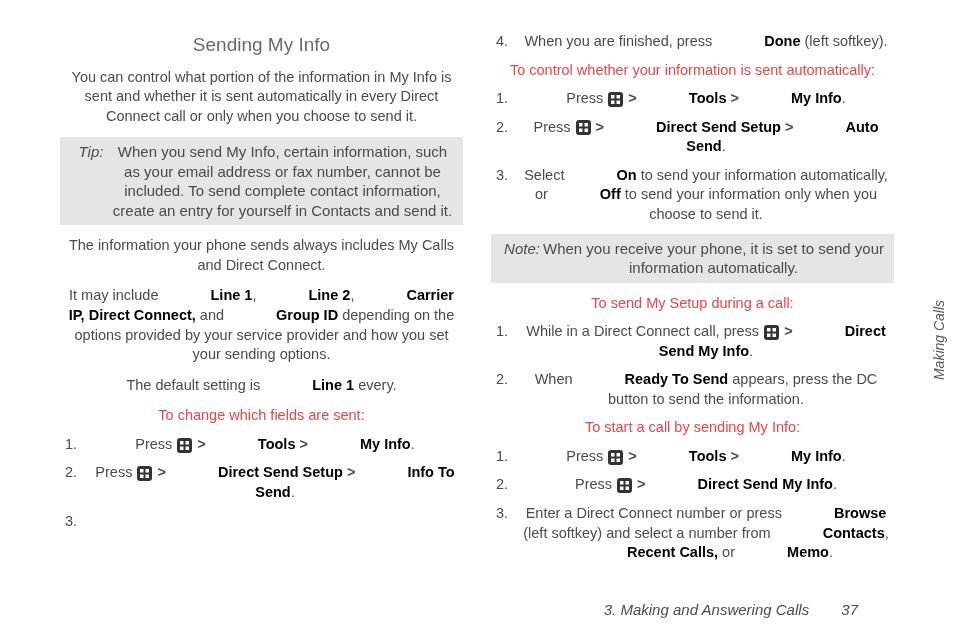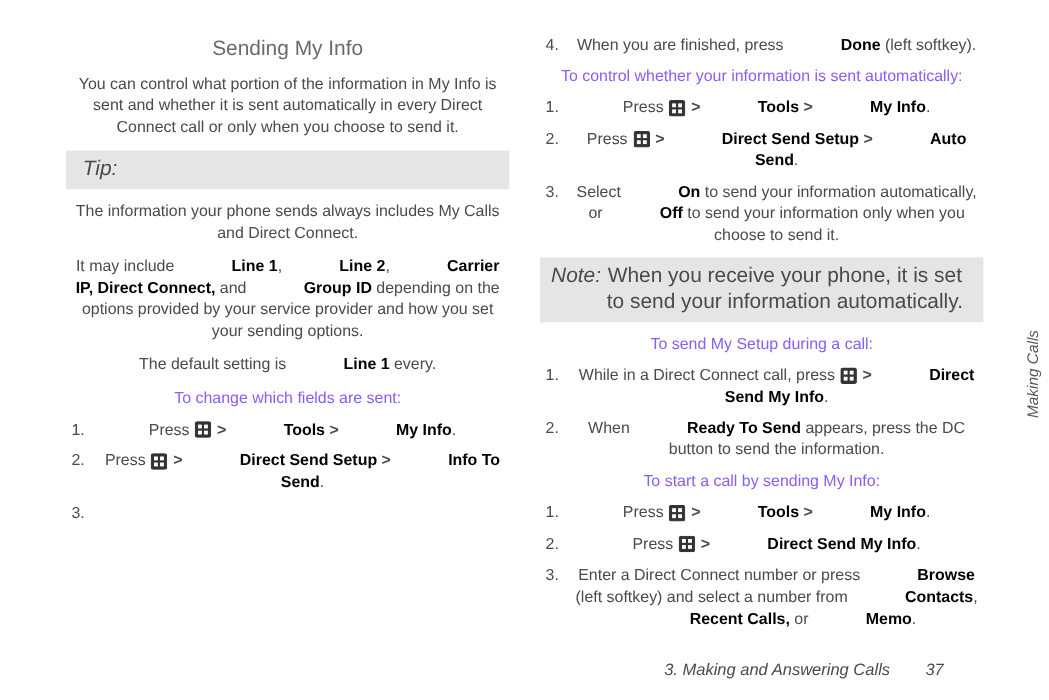--- a/index.html
+++ b/index.html
@@ -27,30 +27,30 @@
       font-size: 19px;
       font-weight: 400;
       color: #6a6a6a;
       margin-bottom: 10px;
     }
     .para {
       margin-bottom: 11px;
       color: #4a4a4a;
     }
     .subheading {
-      color: #8b5cf6;
+      color: #ef4444;
       margin-bottom: 9px;
       margin-top: 3px;
     }
     .note-box {
       background: #e5e5e5;
       padding: 5px 10px 5px 10px;
       margin-bottom: 11px;
       display: flex;
-      font-size: 19px;
+      font-size: 15px;
       line-height: 1.3;
       color: #4a4a4a;
     }
     .note-label {
       font-style: italic;
       width: 42px;
       flex-shrink: 0;
     }
     .note-text {
       flex: 1;
@@ -111,20 +111,21 @@
 
 <div class="page">
 
   <div class="column">
     <h2 class="section-heading">Sending My Info</h2>
 
     <p class="para">You can control what portion of the information in My Info is sent and whether it is sent automatically in every Direct Connect call or only when you choose to send it.</p>
 
     <div class="note-box">
       <div class="note-label">Tip:</div>
+      <div class="note-text">When you send My Info, certain information, such as your email address or fax number, cannot be included. To send complete contact information, create an entry for yourself in Contacts and send it.</div>
     </div>
 
     <p class="para">The information your phone sends always includes My Calls and Direct Connect.</p>
 
     <p class="para">
       <span>It may include </span><span class="bold">Line 1</span><span>, </span><span class="bold">Line 2</span><span>, </span><span class="bold">Carrier IP, Direct Connect,</span><span> and </span><span class="bold">Group ID</span><span> depending on the options provided by your service provider and how you set your sending options.</span>
     </p>
 
     <p class="para">
       <span>The default setting is </span><span class="bold">Line 1</span><span> every.</span>

